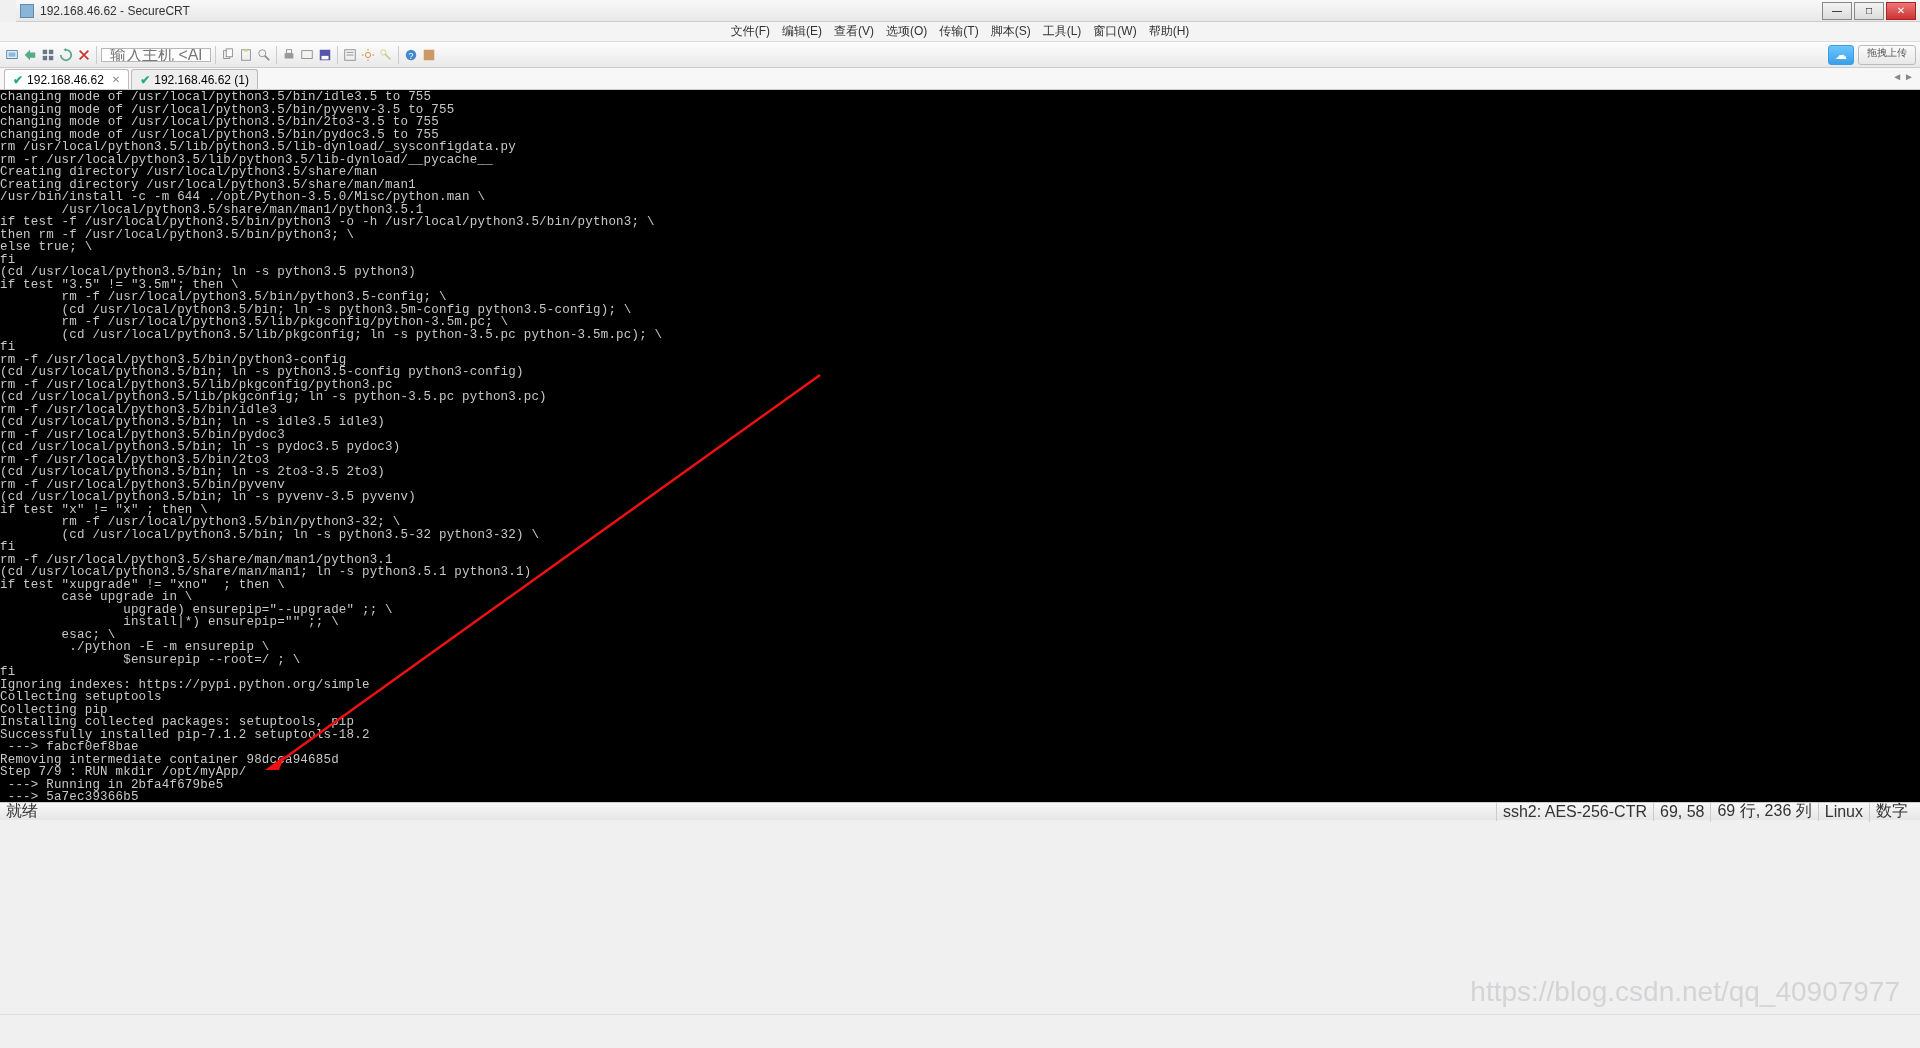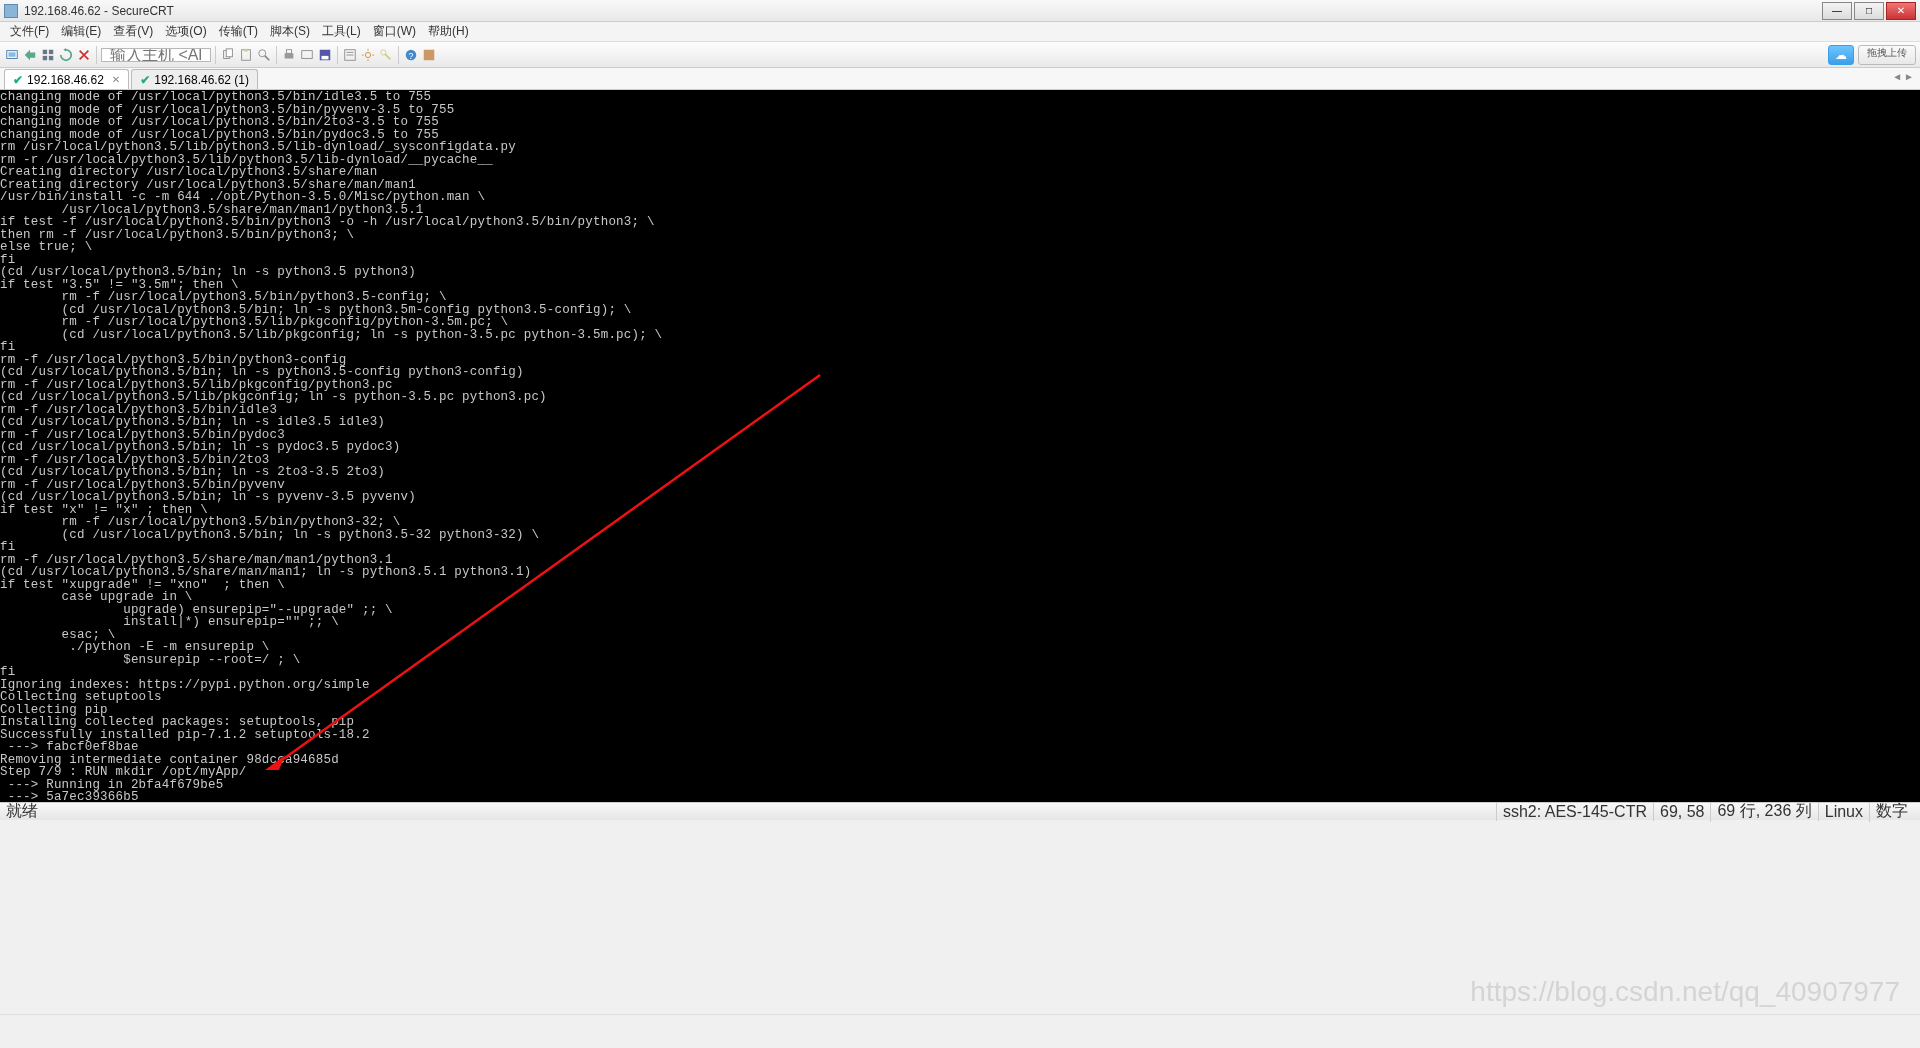--- a/index.html
+++ b/index.html
@@ -12,20 +12,21 @@
   overflow: hidden;
   position: relative;
 }
 .titlebar {
   height: 22px;
   background: linear-gradient(#f8f8f8, #e8e8e8);
   border-bottom: 1px solid #ccc;
   display: flex;
   align-items: center;
   padding: 0 4px;
+  margin-left: 16px;
 }
 .titlebar .app-icon {
   width: 14px; height: 14px;
   background: #8ab4d8;
   border: 1px solid #5a8bb0;
   margin-right: 6px;
 }
 .titlebar .title { flex: 1; color: #333; }
 .win-controls { display: flex; gap: 2px; }
 .win-btn {
@@ -36,20 +37,21 @@
   background: linear-gradient(#f4f4f4,#dcdcdc);
 }
 .win-btn.close { background: linear-gradient(#e77,#c33); color: #fff; border-color:#a22;}
 .menubar {
   height: 20px;
   background: #f4f4f4;
   border-bottom: 1px solid #ddd;
   display: flex;
   align-items: center;
   padding: 0 4px;
+  justify-content: center;
 }
 .menubar span { padding: 0 6px; color: #333; }
 .toolbar {
   height: 26px;
   background: linear-gradient(#fdfdfd,#e9e9e9);
   border-bottom: 1px solid #ccc;
   display: flex;
   align-items: center;
   padding: 0 4px;
   gap: 2px;
@@ -371,21 +373,21 @@
 root@cc:/home/cc-man/biuld/python# </div>
 
 <svg class="arrow-line" viewBox="0 0 560 400">
   <line x1="555" y1="5" x2="10" y2="395" stroke="#e11" stroke-width="2.5"></line>
   <polygon points="0,400 20,385 14,400" fill="#e11"></polygon>
 </svg>
 
 <div class="statusbar">
   <span>就绪</span>
   <span class="sp"></span>
-  <span class="cell">ssh2: AES-145-CTR</span>
+  <span class="cell">ssh2: AES-256-CTR</span>
   <span class="cell">69, 58</span>
   <span class="cell">69 行, 236 列</span>
   <span class="cell">Linux</span>
   <span class="cell">数字</span>
 </div>
 
 <div class="watermark">https://blog.csdn.net/qq_40907977</div>
 
 <div class="taskbar"></div>
 

